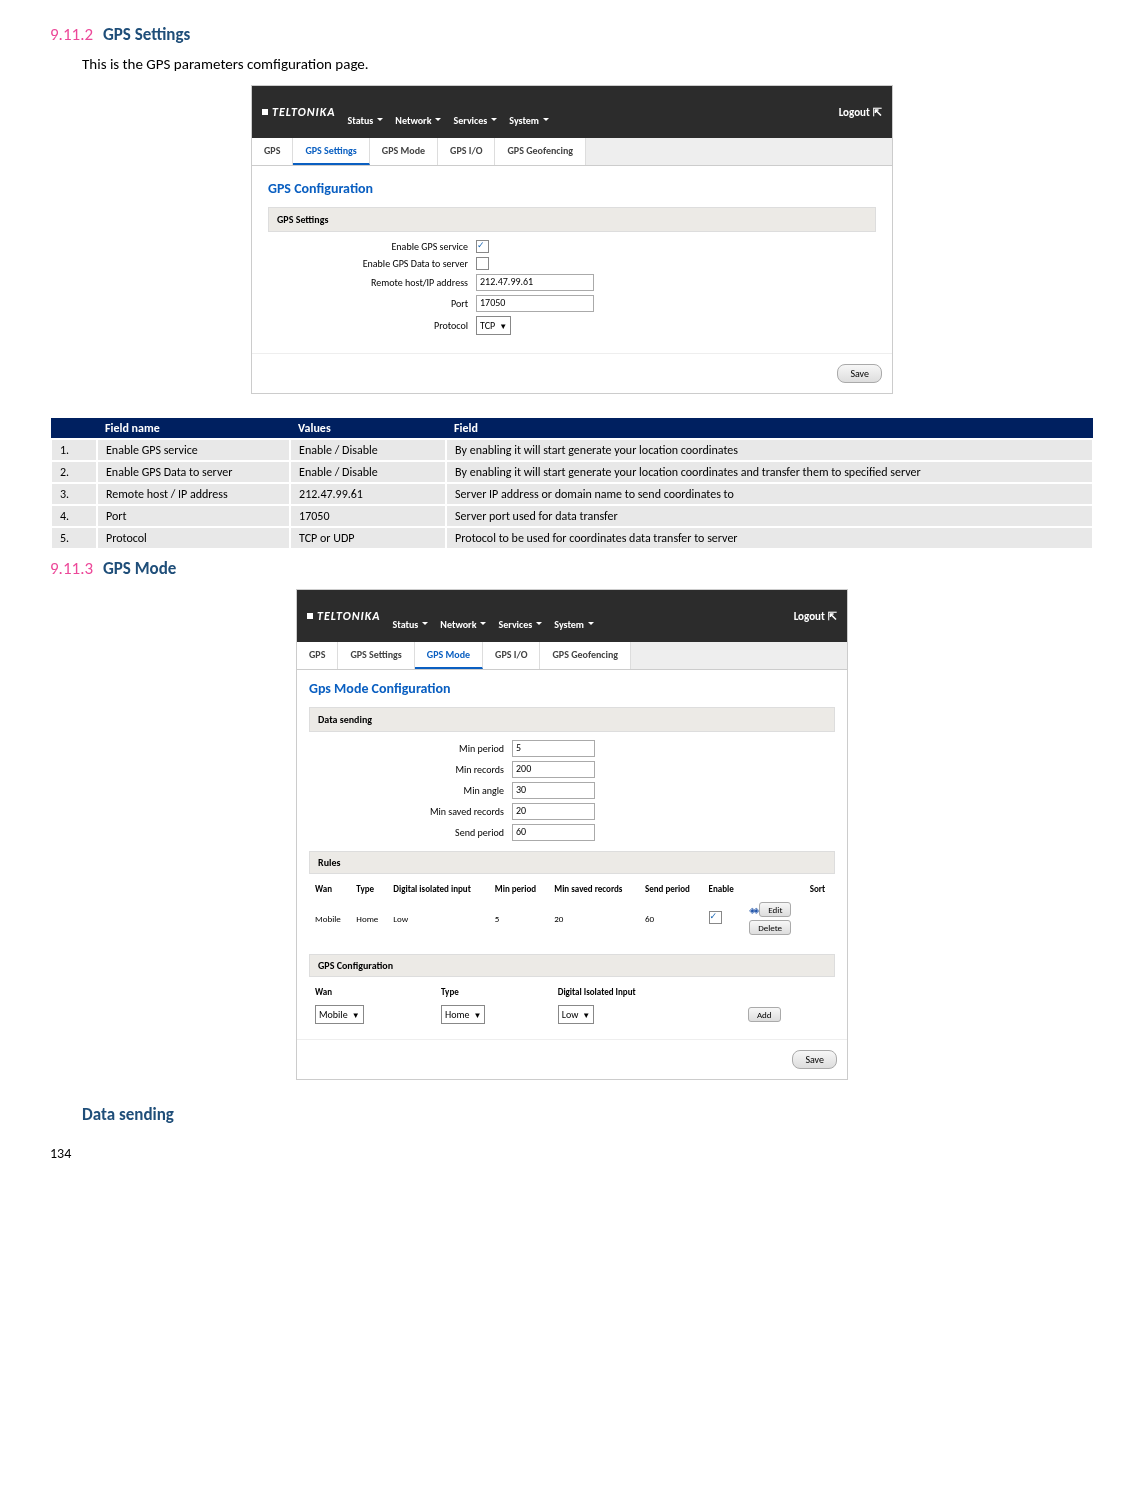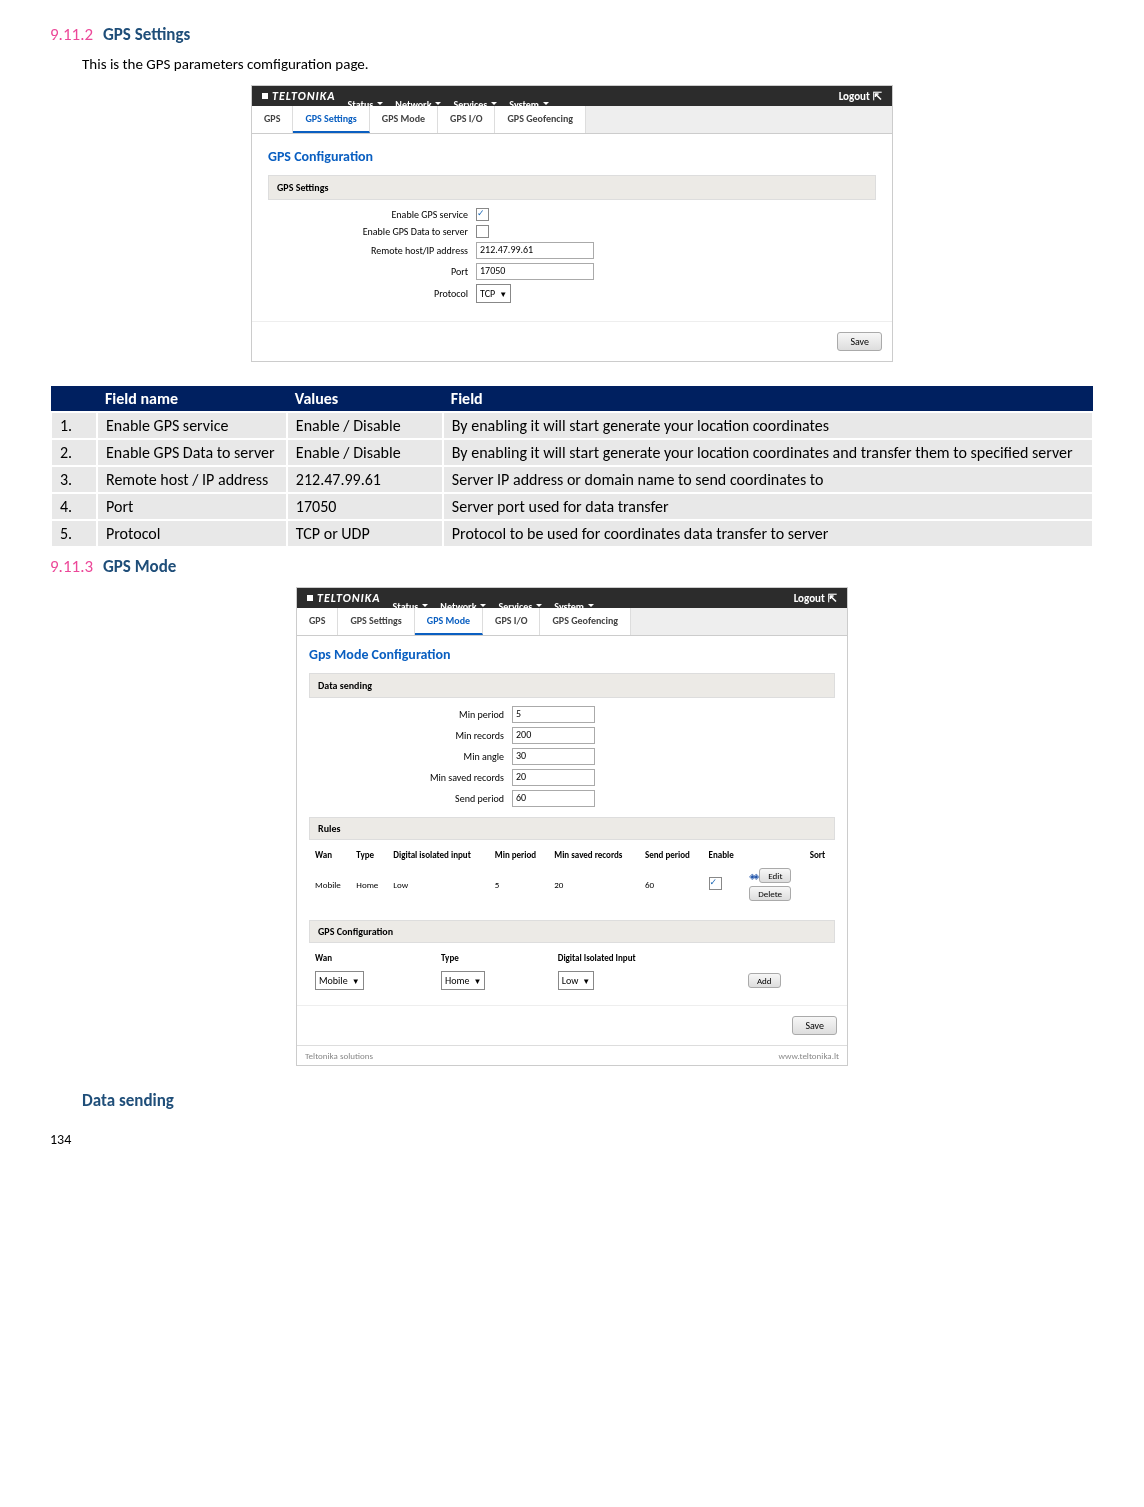--- a/index.html
+++ b/index.html
@@ -23,21 +23,21 @@
     border: 1px solid #ccc;
     background: #fff;
   }
   .shot1 { width: 640px; }
   .topbar {
     background: #2c2c2c;
     height: 20px;
     display: flex;
     color: #fff;
     font-size: 11px;
-    padding: 0 10px;
+    padding: 16px 10px;
     justify-content: space-between;
   }
   .topbar-left { display:flex; align-items:center; gap:12px;}
   .logo { display:flex; align-items:center; gap:4px; font-weight:bold; font-style:italic; font-size:12px; letter-spacing:1px;}
   .logo-dot { width:6px;height:6px;background:#fff; display:inline-block;}
   .nav-item { display:inline-flex; align-items:center; gap:2px; font-weight:bold; font-size:10px;margin-top:16px;}
   .dd::after { content:""; display:inline-block; border-top:3px solid #fff; border-left:3px solid transparent; border-right:3px solid transparent; margin-left:2px; position:relative; top:-1px;}
   .logout { display:flex; align-items:center; gap:3px; font-size:11px; font-weight:bold;}
   .tabs {
     display:flex;
@@ -58,28 +58,28 @@
   .subpanel-title { background:#eceae6; padding:5px 8px; font-size:10px; font-weight:bold; border:1px solid #ddd; margin-bottom:8px;}
   .form-row { display:flex; align-items:center; margin:4px 0; font-size:10px;}
   .form-label { width:200px; text-align:right; padding-right:8px;}
   .cb { width:11px; height:11px; background:#fff; border:1px solid #888; display:inline-block; position:relative;}
   .cb.checked::after { content:"✓"; font-size:9px; color:#1a66b3; position:absolute; left:0; top:-2px;}
   .txtin { border:1px solid #aaa; height:15px; padding:0 3px; font-size:10px; background:#fff;}
   .txtin.w1 { width:110px;}
   .selbox { border:1px solid #888; height:17px; display:inline-flex; align-items:center; padding:0 3px; font-size:10px; background:#fff;}
   .selbox .arr { margin-left:4px; font-size:8px;}
   .save-row { text-align:right; padding:10px; border-top:1px solid #eee;}
-  .savebtn { display:inline-block; background:linear-gradient(#f7f7f7,#ddd); border:1px solid #aaa; padding:2px 12px; font-size:10px; border-radius:3px;}
+  .savebtn { display:inline-block; background:linear-gradient(#f7f7f7,#ddd); border:1px solid #aaa; padding:2px 12px; font-size:10px; border-radius:8px;}
 
   
   table.desc {
     border-collapse:collapse;
     width:100%;
     margin:14px 0 8px 0;
-    font-size:16px;
+    font-size:12px;
   }
   table.desc th { background:#002060; color:#fff; text-align:left; padding:3px 8px; font-weight:bold;}
   table.desc th.first { background:#002060; width:28px;}
   table.desc td { background:#e8e8e8; padding:3px 8px; border:2px solid #fff;}
   table.desc td.num { width:28px;}
   table.desc td.notes { text-align:justify;}
 
   
   .shot2 { width:550px; font-size:10px;}
   .shot2 .shot-content { padding:10px 12px;}
@@ -306,23 +306,19 @@
                 <span class="arr">▼</span>
               </span></td>
         <td><span class="smallbtn">Add</span></td>
       </tr>
     </tbody>
       </table>
   </div>
   <div class="save-row">
     <span class="savebtn">Save</span>
   </div>
-  <div class="footer-line">
-    <span>Teltonika solutions</span>
-    <span>www.teltonika.lt</span>
-  </div>
 </div>
 
 <div style="margin:8px 0 0 32px;">
   <span class="sec-title" style="margin:0;">Data sending</span>
 </div>
 
 <div class="page-number">134</div>
 
 </body></html>

